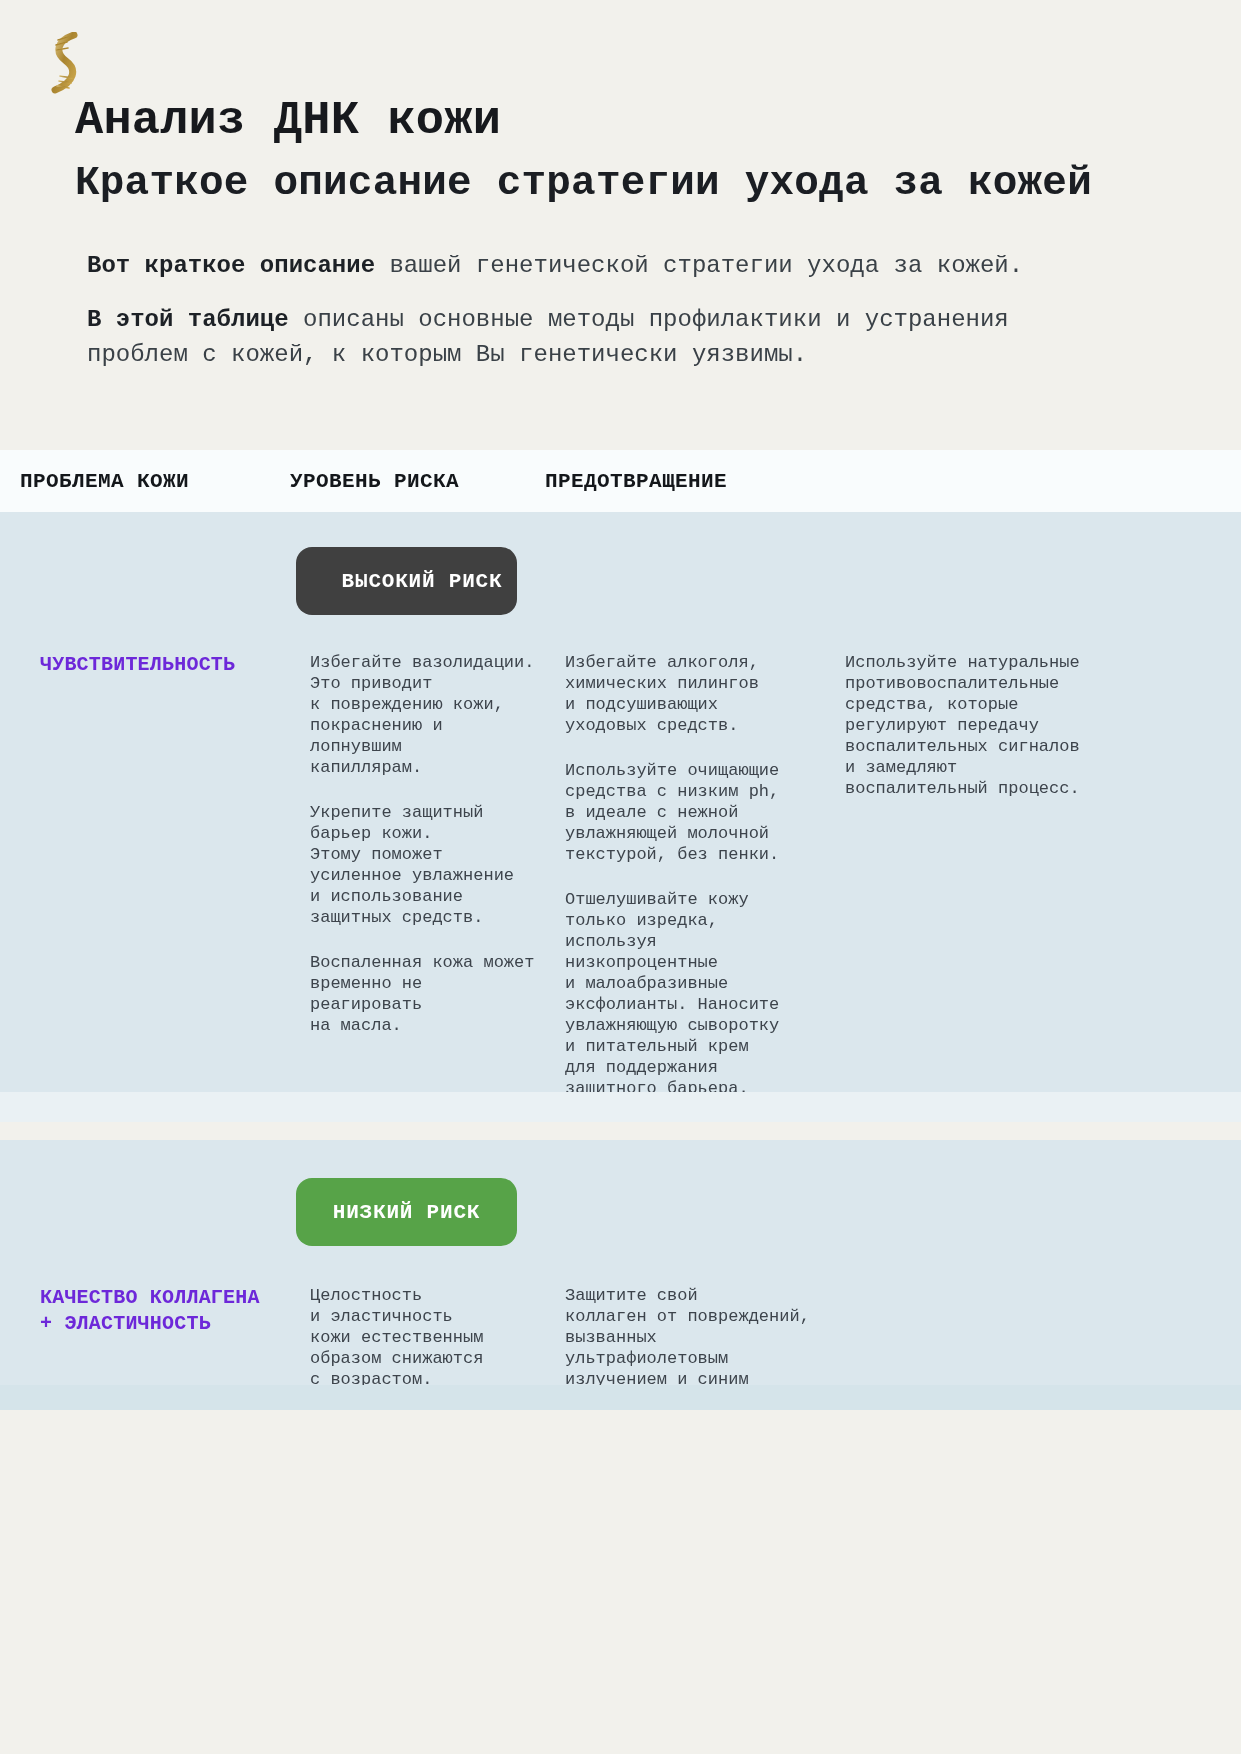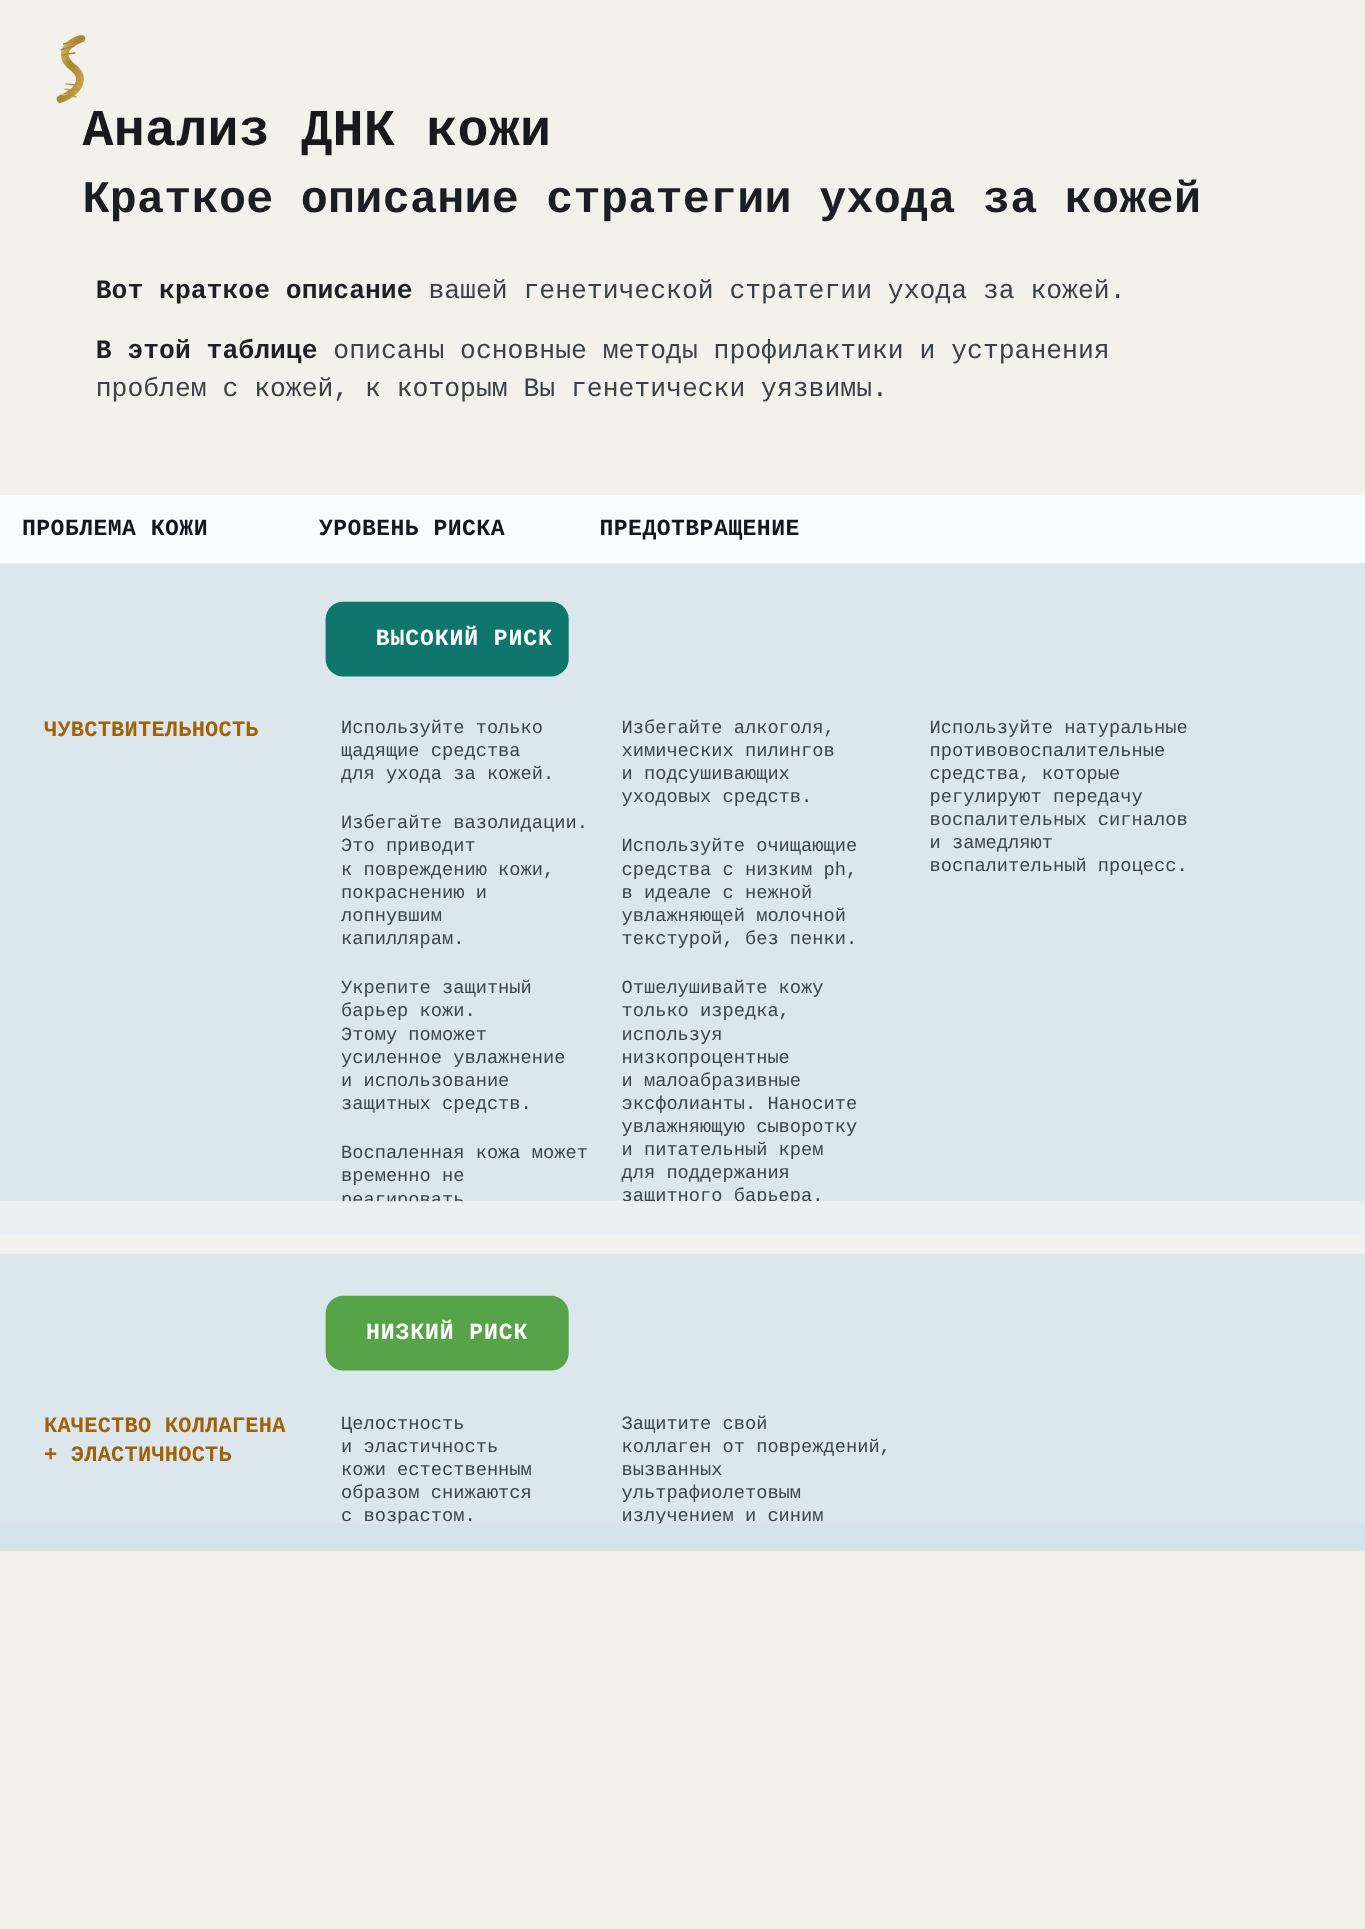--- a/index.html
+++ b/index.html
@@ -78,21 +78,21 @@
   .block-high .row-grid { top: 140px; }
   .block-low  .row-grid { top: 145px; }
 
   .cell { padding-right: 26px; }
   .cell p {
     margin: 0 0 24px 0;
     font-size: 17px; line-height: 21px; color: #3d444c;
     white-space: pre-line;
   }
   .cell-problem {
-    font-size: 20px; font-weight: 700; color: #a16207;
+    font-size: 20px; font-weight: 700; color: #6d28d9;
     line-height: 26px; letter-spacing: 0.2px; white-space: pre-line;
   }
 
   
   .divider-strip {
     position: absolute; left: 0; top: 1092px;
     width: 100%; height: 30px; background: #eaf1f4;
   }
 
   
@@ -142,27 +142,24 @@
   <p class="intro intro-1"><b>Вот краткое описание</b><span> вашей генетической стратегии ухода за кожей.</span></p>
   <p class="intro intro-2"><b>В этой таблице</b><span> описаны основные методы профилактики и устранения проблем с кожей, к которым Вы генетически уязвимы.</span></p>
 
   <div class="thead">
     <span>ПРОБЛЕМА КОЖИ</span>
     <span>УРОВЕНЬ РИСКА</span>
     <span>ПРЕДОТВРАЩЕНИЕ</span>
   </div>
 
   <section class="block block-high">
-    <div class="badge" style="background: #0f766e; padding-left: 31px;">ВЫСОКИЙ РИСК</div>
+    <div class="badge" style="background: #404040; padding-left: 31px;">ВЫСОКИЙ РИСК</div>
     <div class="row-grid">
       <div class="cell cell-problem">ЧУВСТВИТЕЛЬНОСТЬ</div>
       <div class="cell">
-          <p>Используйте только
-щадящие средства
-для ухода за кожей.</p>
           <p>Избегайте вазолидации.
 Это приводит
 к повреждению кожи,
 покраснению и лопнувшим
 капиллярам.</p>
           <p>Укрепите защитный
 барьер кожи.
 Этому поможет
 усиленное увлажнение
 и использование

